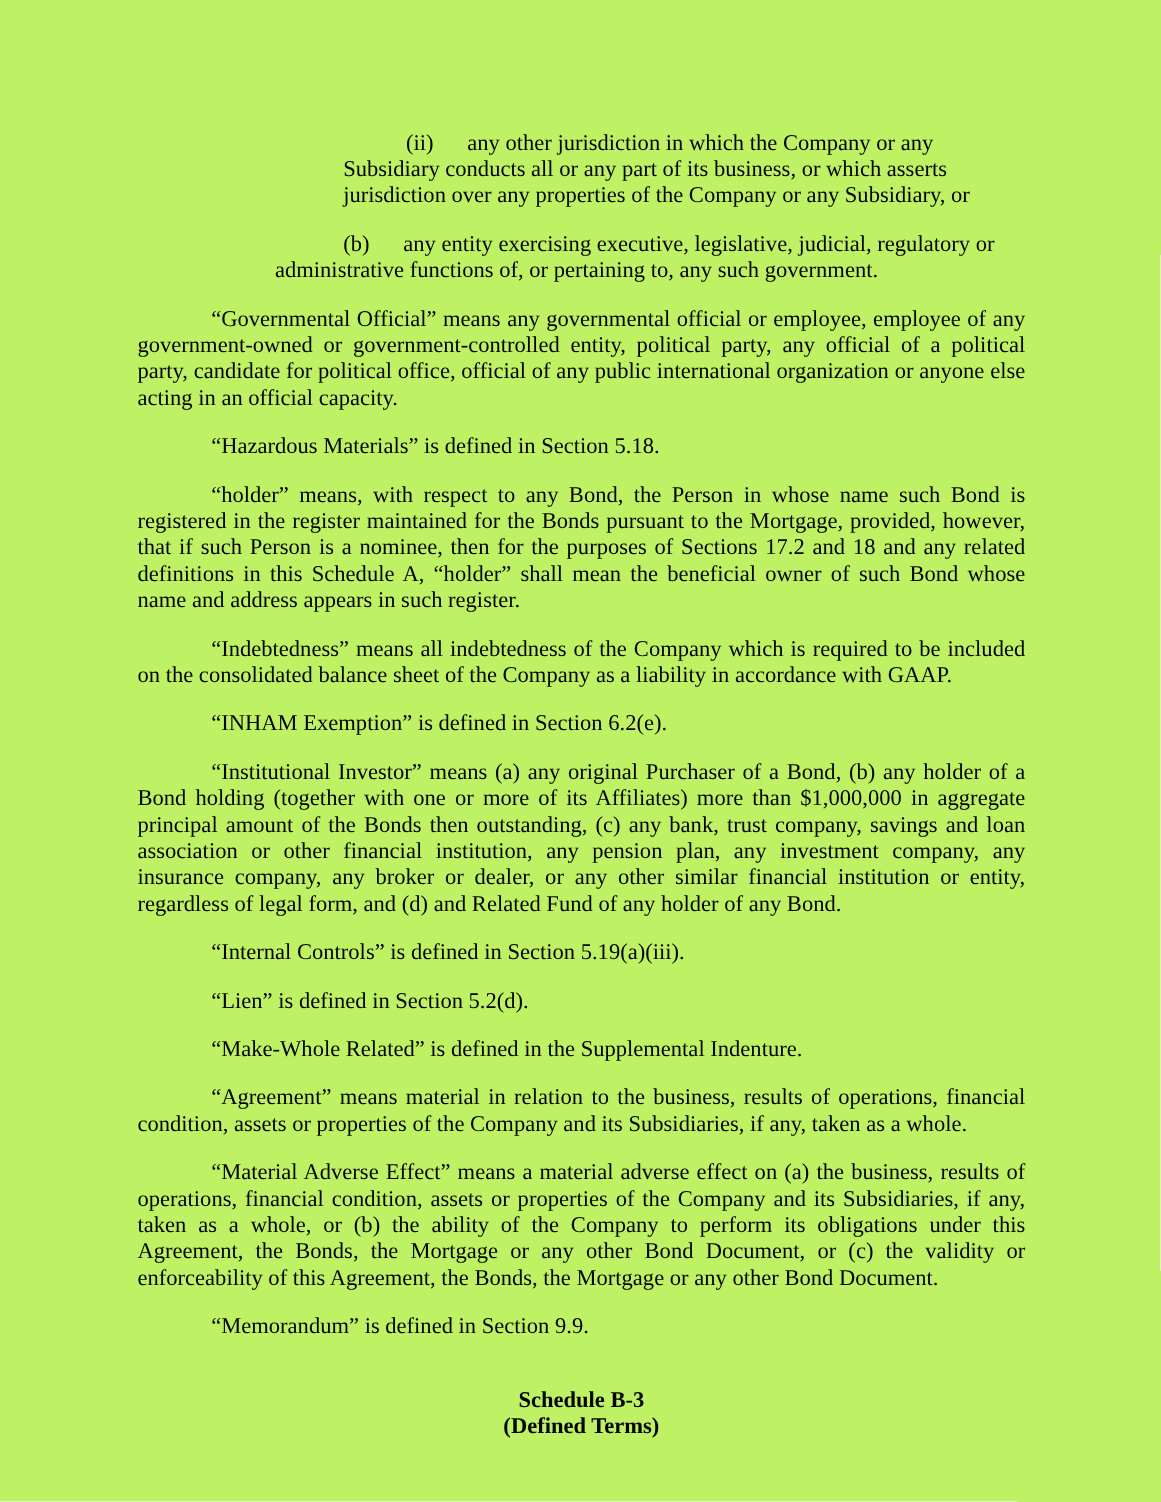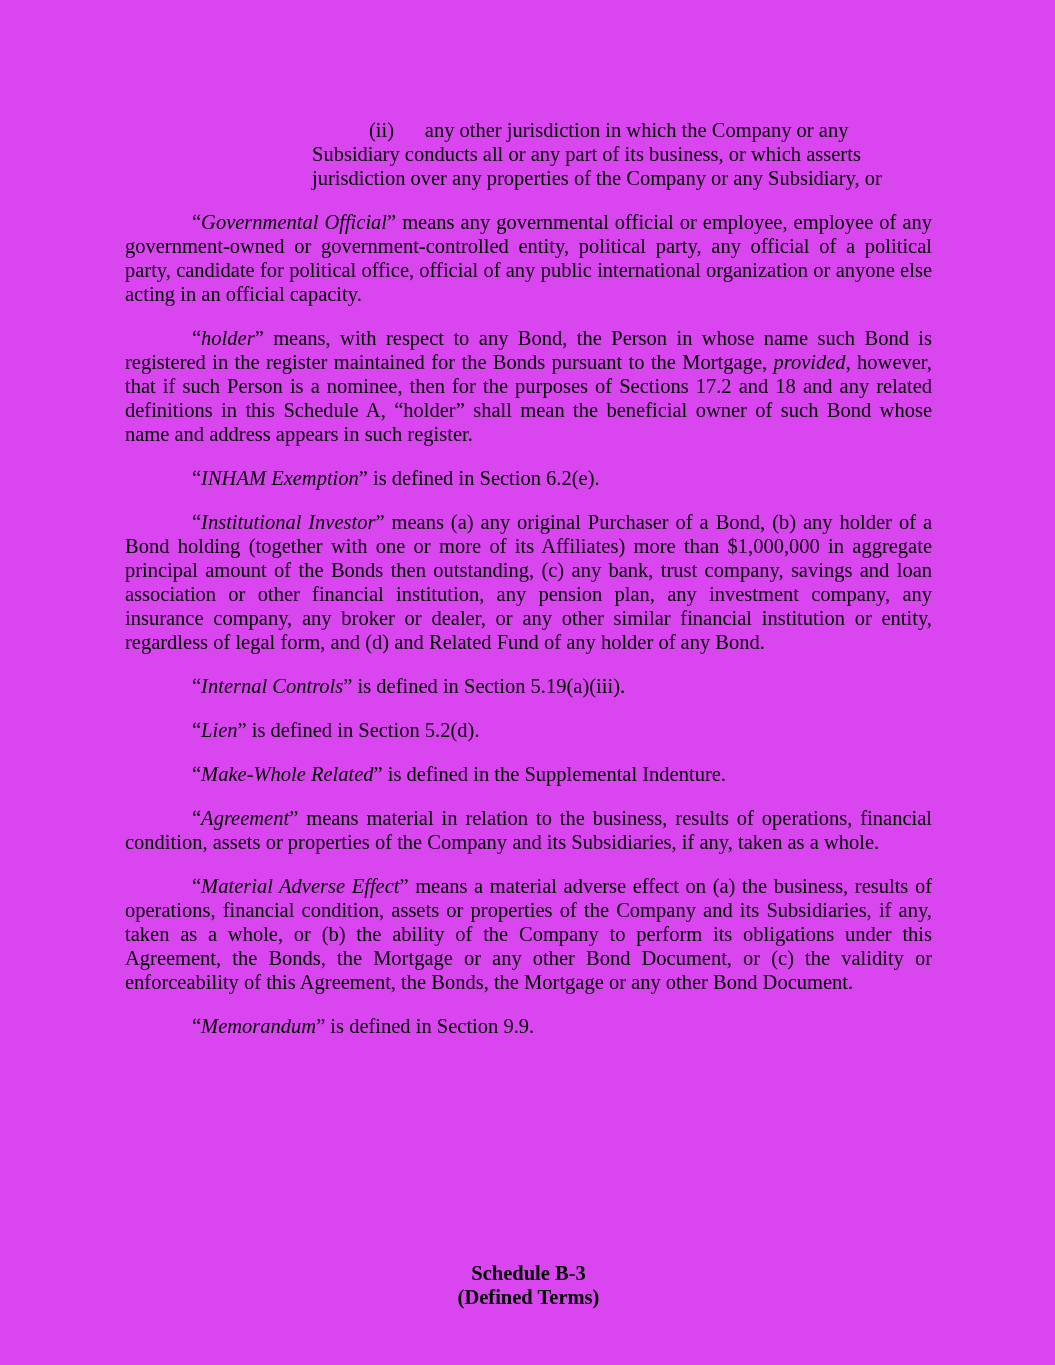--- a/index.html
+++ b/index.html
@@ -6,21 +6,21 @@
     margin: 0;
     padding: 0;
     background: #ffffff;
   }
   .page {
     position: relative;
     width: 1055px;
     height: 1365px;
     box-sizing: border-box;
     padding: 118px 123px 56px 125px;
-    background: #d946ef;
+    background: #bef264;
     font-family: "Liberation Serif", "DejaVu Serif", serif;
     font-size: 20.5px;
     line-height: 24px;
     color: #000000;
     display: flex;
     flex-direction: column;
     overflow: hidden;
   }
   p.para {
     margin: 0 0 20px 0;
@@ -36,44 +36,46 @@
     text-indent: 57px;
     text-align: left;
   }
   p.sub-b {
     margin-left: 125px;
     width: 672px;
     text-indent: 62px;
     text-align: left;
   }
   .it {
-    font-style: italic;
   }
   .footer {
     margin-top: auto;
     text-align: center;
     font-weight: bold;
   }
   .footer div {
     line-height: 24px;
   }
 </style>
 </head>
 <body>
 
 <div class="page">
 
   <p class="para sub-ii"><span>(ii)&nbsp;&nbsp;&nbsp;&nbsp;&nbsp;&nbsp;any other jurisdiction in which the Company or any Subsidiary conducts all or any part of its business, or which asserts jurisdiction over any properties of the Company or any Subsidiary, or</span></p>
 
+  <p class="para sub-b"><span>(b)&nbsp;&nbsp;&nbsp;&nbsp;&nbsp;&nbsp;any entity exercising executive, legislative, judicial, regulatory or administrative functions of, or pertaining to, any such government.</span></p>
 
   <p class="para body-just"><span>“</span><span class="it">Governmental Official</span><span>” means any governmental official or employee, employee of any government-owned or government-controlled entity, political party, any official of a political party, candidate for political office, official of any public international organization or anyone else acting in an official capacity.</span></p>
 
+  <p class="para body-just"><span>“</span><span class="it">Hazardous Materials</span><span>” is defined in Section 5.18.</span></p>
 
   <p class="para body-just"><span>“</span><span class="it">holder</span><span>” means, with respect to any Bond, the Person in whose name such Bond is registered in the register maintained for the Bonds pursuant to the Mortgage, </span><span class="it">provided</span><span>, however, that if such Person is a nominee, then for the purposes of Sections 17.2 and 18 and any related definitions in this Schedule A, “holder” shall mean the beneficial owner of such Bond whose name and address appears in such register.</span></p>
 
+  <p class="para body-just"><span>“</span><span class="it">Indebtedness</span><span>” means all indebtedness of the Company which is required to be included on the consolidated balance sheet of the Company as a liability in accordance with GAAP.</span></p>
 
   <p class="para body-just"><span>“</span><span class="it">INHAM Exemption</span><span>” is defined in Section 6.2(e).</span></p>
 
   <p class="para body-just"><span>“</span><span class="it">Institutional Investor</span><span>” means (a) any original Purchaser of a Bond, (b) any holder of a Bond holding (together with one or more of its Affiliates) more than $1,000,000 in aggregate principal amount of the Bonds then outstanding, (c) any bank, trust company, savings and loan association or other financial institution, any pension plan, any investment company, any insurance company, any broker or dealer, or any other similar financial institution or entity, regardless of legal form, and (d) and Related Fund of any holder of any Bond.</span></p>
 
   <p class="para body-just"><span>“</span><span class="it">Internal Controls</span><span>” is defined in Section 5.19(a)(iii).</span></p>
 
   <p class="para body-just"><span>“</span><span class="it">Lien</span><span>” is defined in Section 5.2(d).</span></p>
 
   <p class="para body-just"><span>“</span><span class="it">Make-Whole Related</span><span>” is defined in the Supplemental Indenture.</span></p>

